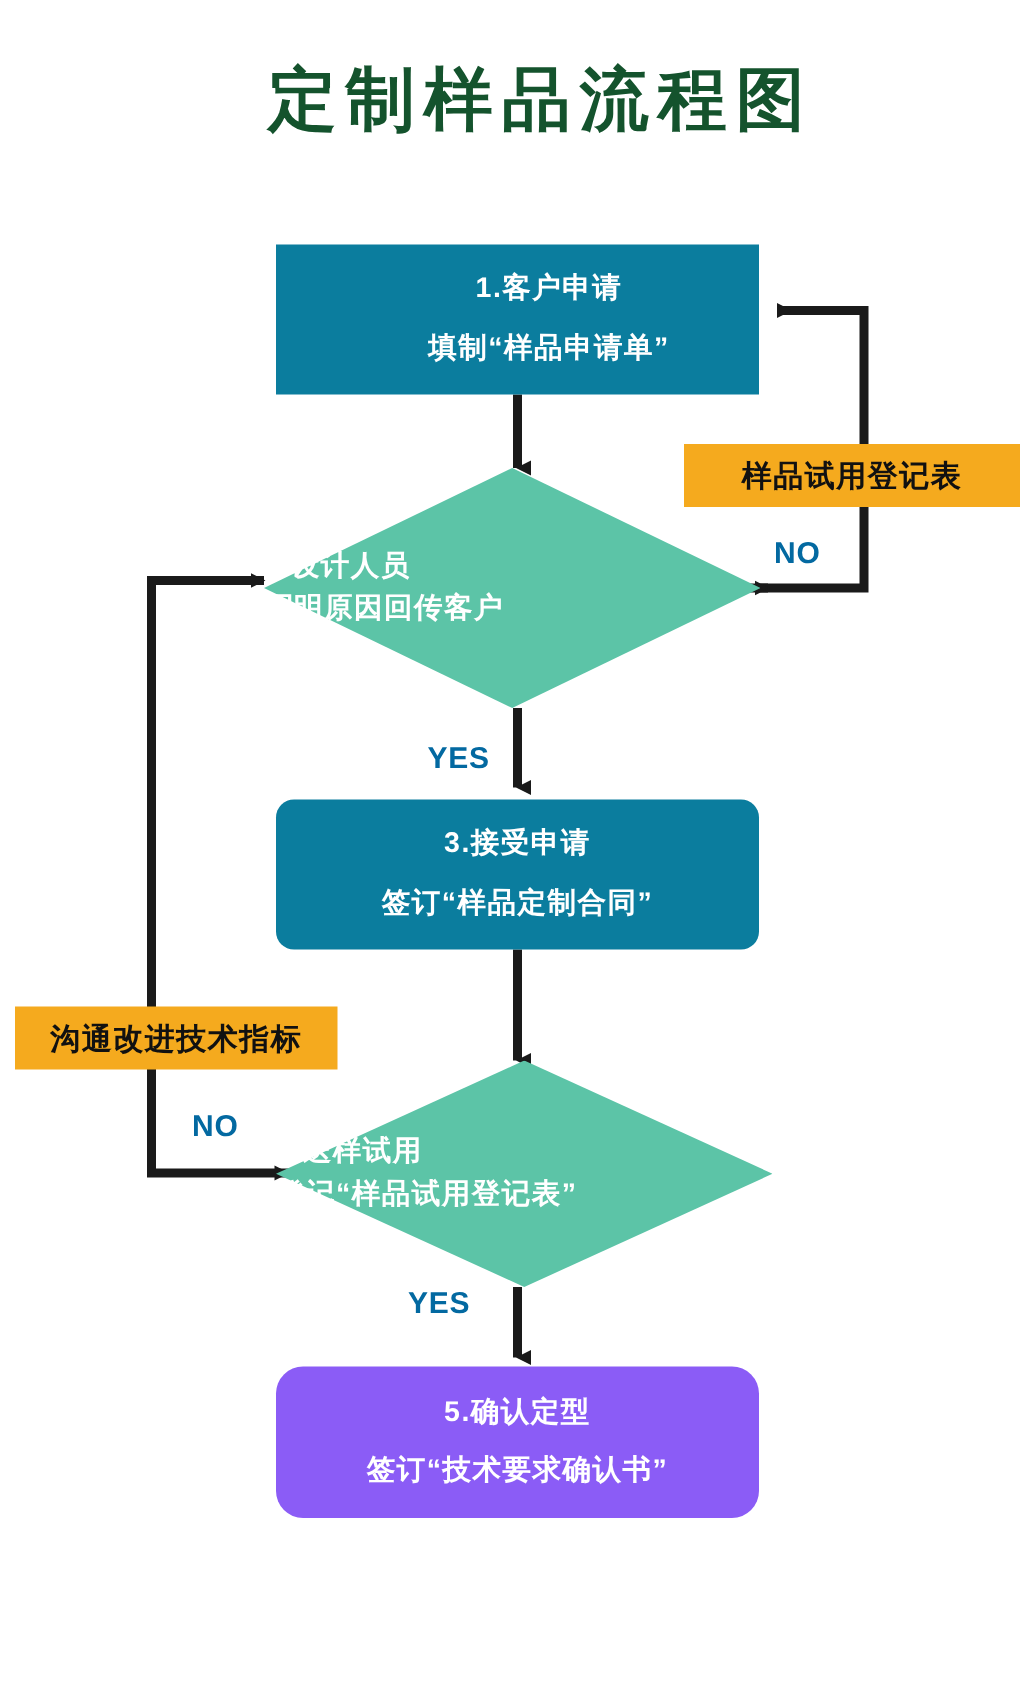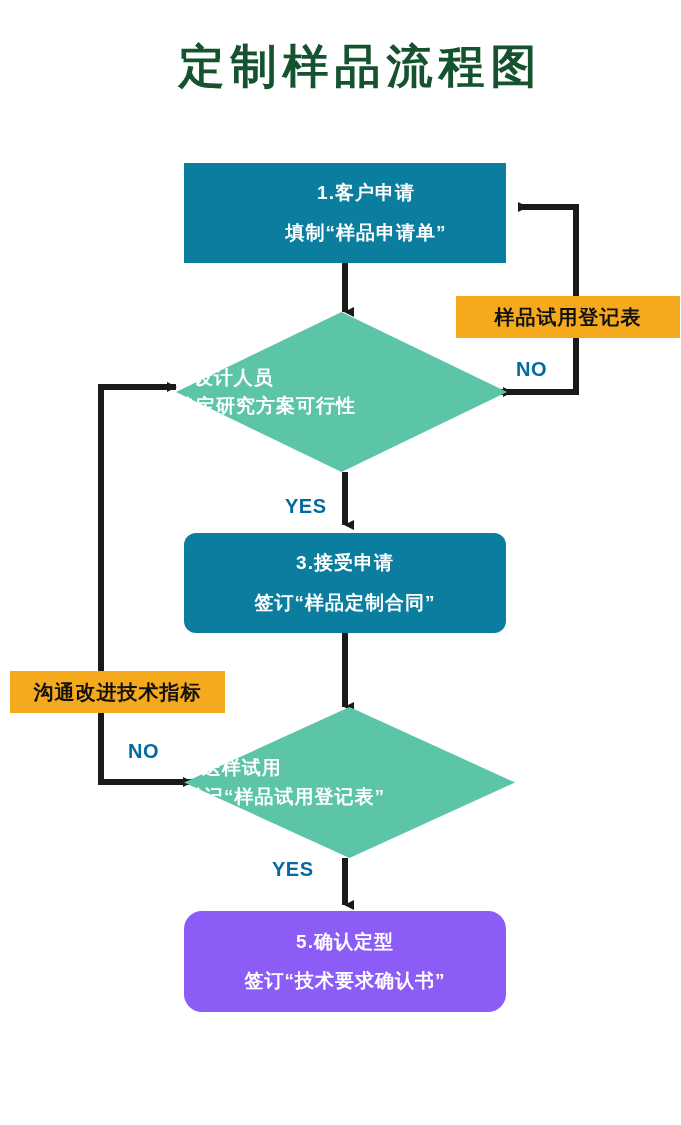--- a/index.html
+++ b/index.html
@@ -156,21 +156,21 @@
 
   <div class="proc-box" id="box-step1" style="left:184px; top:163px; width:322px; height:100px; background:#0b7d9e;padding-left:42px;">
     <div class="ln1">1.客户申请</div>
     <div class="ln2">填制“样品申请单”</div>
   </div>
 
   <div class="decision" id="box-step2" style="left:176px; top:312px; width:331px; height:160px;">
     <div class="diamond-shape" style="background:#5cc4a7;"></div>
     <div class="dtext">
       <div class="ln1">2.设计人员</div>
-      <div class="ln2">确定研究方案可行性</div>
+      <div class="ln2">写明原因回传客户</div>
     </div>
   </div>
 
   <div class="proc-box" id="box-step3" style="left:184px; top:533px; width:322px; height:100px; background:#0b7d9e;border-radius:12px;">
     <div class="ln1">3.接受申请</div>
     <div class="ln2">签订“样品定制合同”</div>
   </div>
 
   <div class="decision" id="box-step4" style="left:184px; top:707px; width:331px; height:151px;">
     <div class="diamond-shape" style="background:#5cc4a7;"></div>

